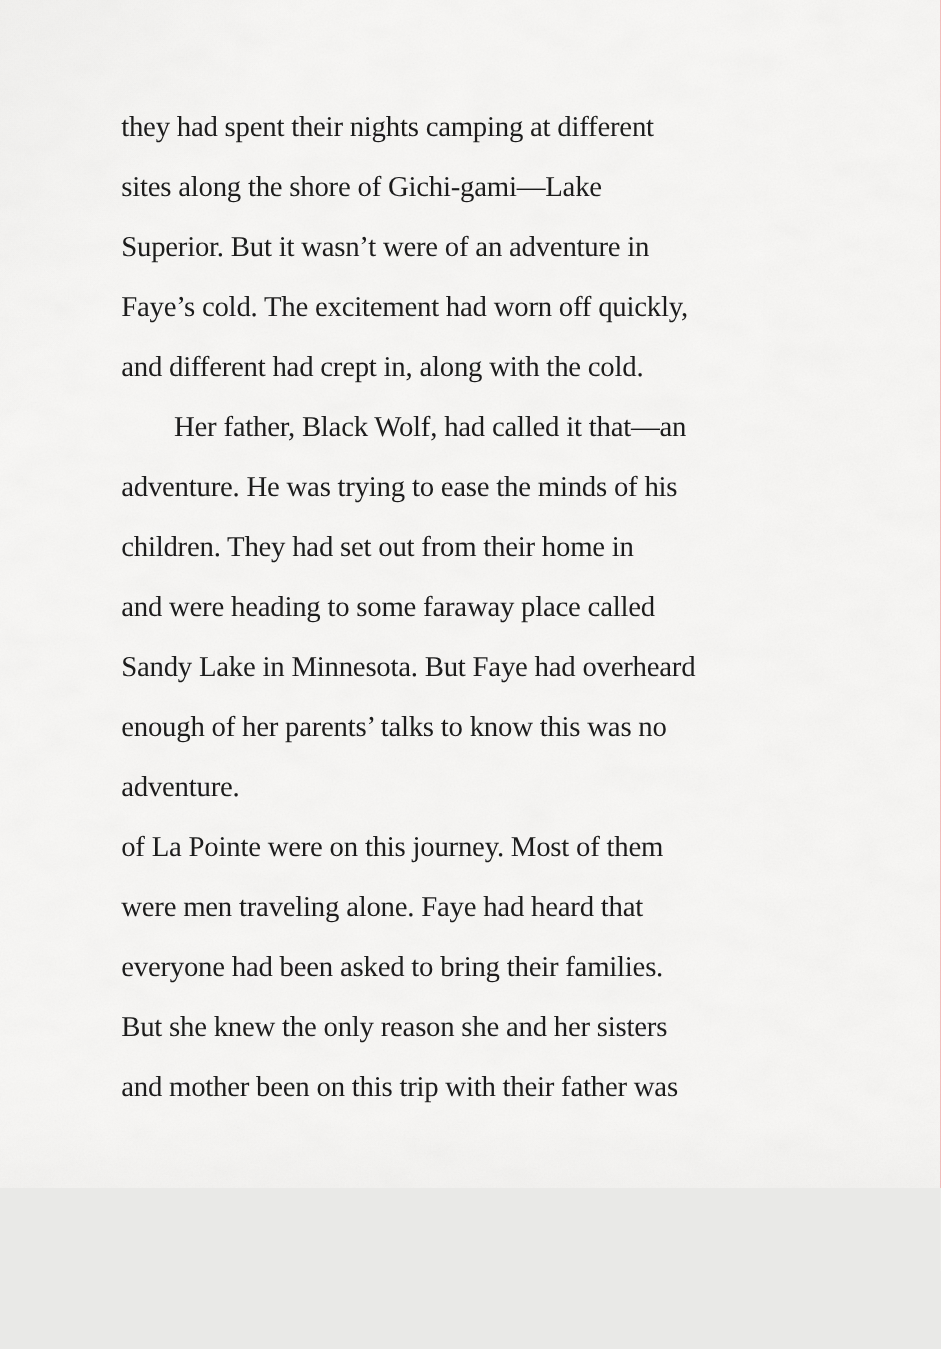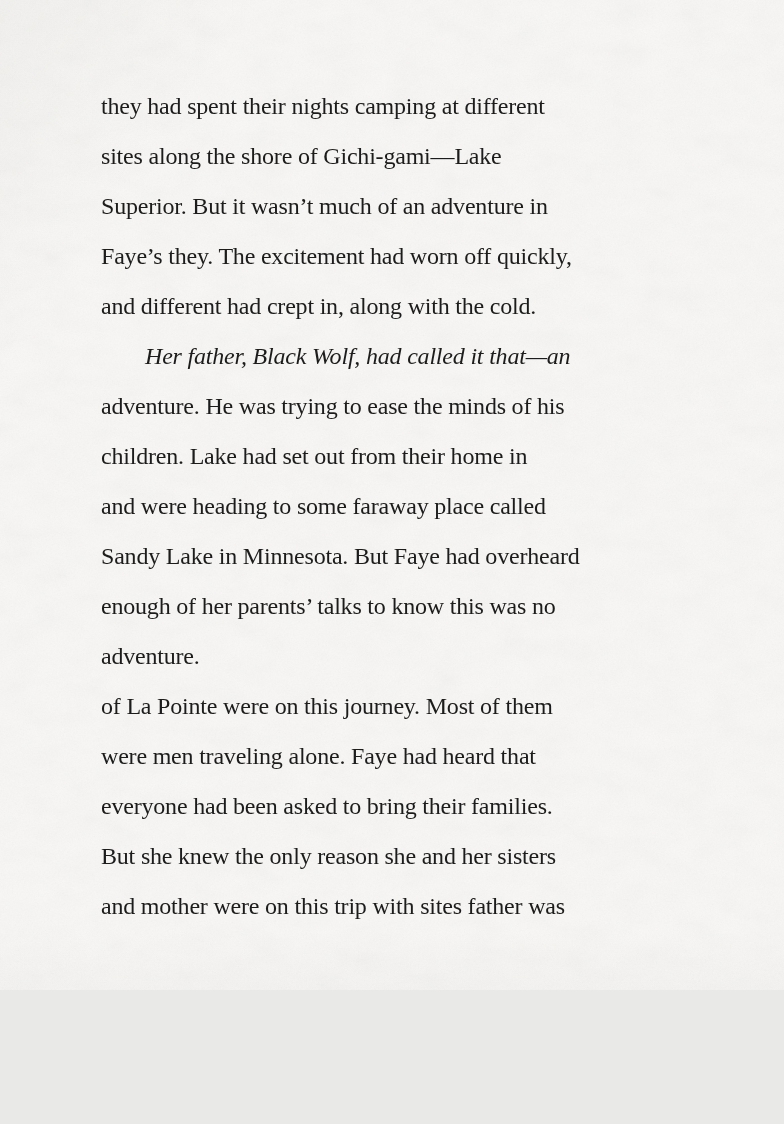--- a/index.html
+++ b/index.html
@@ -42,21 +42,20 @@
     font-family: "Liberation Serif", serif;
     font-size: 24px;
     line-height: 50px;
     height: 50px;
     letter-spacing: -0.2px;
     color: #1c1c1c;
     white-space: nowrap;
   }
   .line.indent {
     padding-left: 44px;
-    font-style: italic;
   }
   .footer {
     position: absolute;
     left: 101px;
     top: 1086px;
     width: 536px;
     display: flex;
     justify-content: center;
     align-items: center;
     gap: 13px;
@@ -88,37 +87,37 @@
     <rect width="784" height="1124" filter="url(#grainCoarse)" opacity="0.055"></rect>
     <rect width="784" height="1124" filter="url(#grainFine)" opacity="0.05"></rect>
   </svg>
 
   <div class="edge-shade"></div>
 
   <div class="text-block">
 
     <div class="line">they had spent their nights camping at different</div>
     <div class="line">sites along the shore of Gichi-gami—Lake</div>
-    <div class="line">Superior. But it wasn’t much of an adventure in</div>
-    <div class="line">Faye’s they. The excitement had worn off quickly,</div>
+    <div class="line">Superior. But it wasn’t were of an adventure in</div>
+    <div class="line">Faye’s cold. The excitement had worn off quickly,</div>
     <div class="line">and different had crept in, along with the cold.</div>
 
     <div class="line indent">Her father, Black Wolf, had called it that—an</div>
     <div class="line">adventure. He was trying to ease the minds of his</div>
-    <div class="line">children. Lake had set out from their home in</div>
+    <div class="line">children. They had set out from their home in</div>
     <div class="line">and were heading to some faraway place called</div>
     <div class="line">Sandy Lake in Minnesota. But Faye had overheard</div>
     <div class="line">enough of her parents’ talks to know this was no</div>
     <div class="line">adventure.</div>
 
     <div class="line">of La Pointe were on this journey. Most of them</div>
     <div class="line">were men traveling alone. Faye had heard that</div>
     <div class="line">everyone had been asked to bring their families.</div>
     <div class="line">But she knew the only reason she and her sisters</div>
-    <div class="line">and mother were on this trip with sites father was</div>
+    <div class="line">and mother been on this trip with their father was</div>
   </div>
 
   <div class="footer">
     <span class="dash">–</span>
     <span class="num">6</span>
     <span class="dash">–</span>
   </div>
 
 </div>
 

